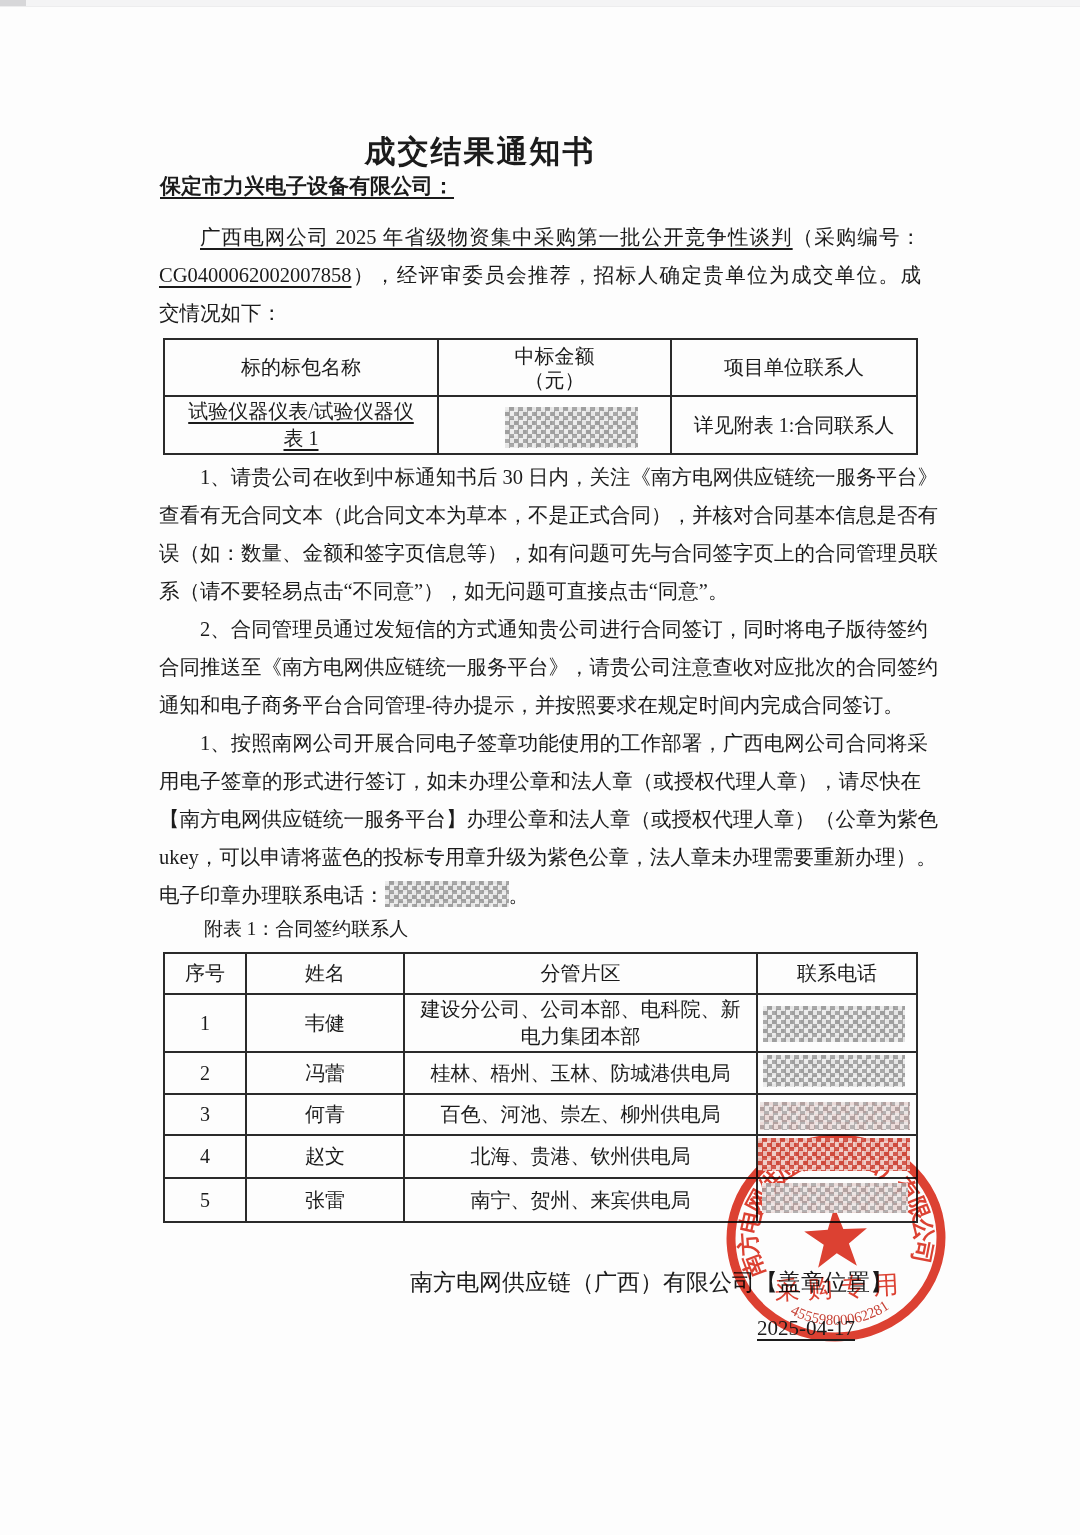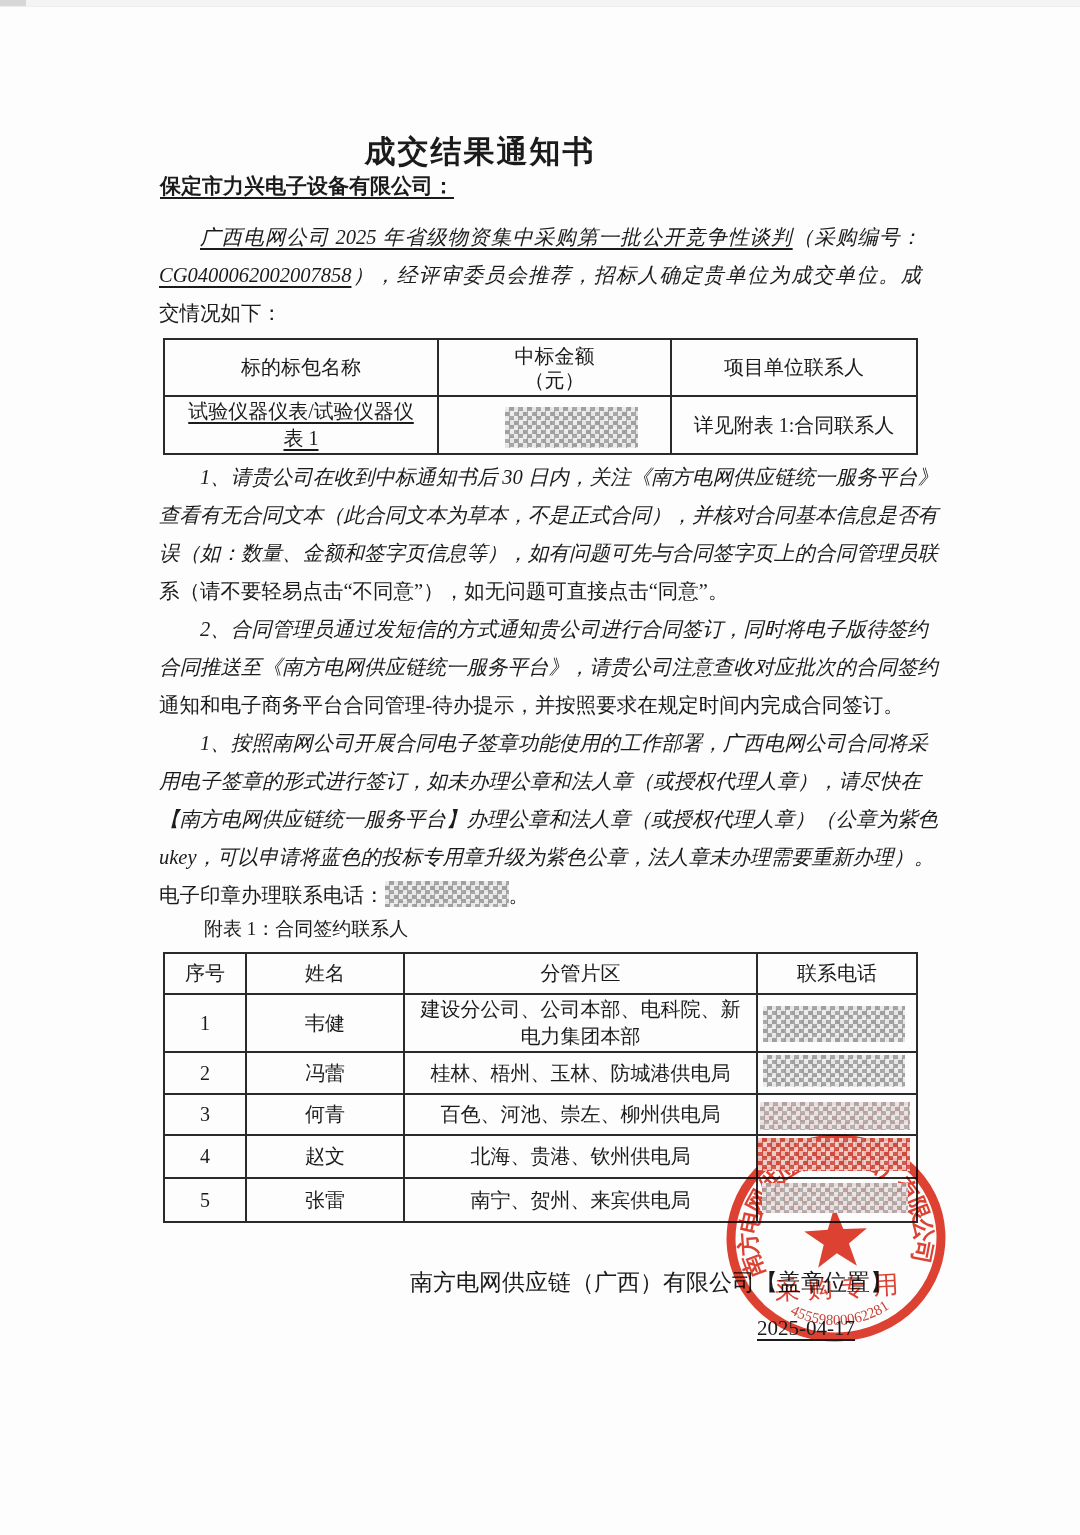--- a/index.html
+++ b/index.html
@@ -9,21 +9,21 @@
   .scan-edge { position:absolute; left:0; top:0; width:100%; height:7px; background:#f4f4f5; border-bottom:1px solid #ededee; }
   .scan-corner { position:absolute; left:0; top:0; width:26px; height:6px; background:#d7d7d9; }
 
   .title { position:absolute; left:0; top:131px; width:960px; text-align:center;
            font-size:31px; font-weight:700; letter-spacing:2px; }
   .addressee { position:absolute; left:160px; top:172px; font-size:21px; font-weight:600;
                text-decoration:underline; text-underline-offset:4px; text-decoration-thickness:1.5px; }
 
   .textcol { position:absolute; left:159px; width:762px; }
   .ln { width:762px; height:38px; line-height:38px; font-size:20.5px; white-space:nowrap; }
-  .jln { text-align:justify; text-align-last:justify;font-style:italic; }
+  .jln { text-align:justify; text-align-last:justify; }
   .nln { text-align:right; text-align-last:left; }
   .ind { text-indent:41px; }
   .useg { text-decoration:underline; text-underline-offset:4px; text-decoration-thickness:1.5px; }
 
   table { border-collapse:collapse; table-layout:fixed; }
   td, th { border:2px solid #2a2a2a; font-weight:400; text-align:center; vertical-align:middle;
            font-size:20px; padding:0; }
   .t-head { font-weight:700; }
   .award-table { position:absolute; left:163px; top:338px; width:753px; }
   .award-table .hrow td { height:57px; }

